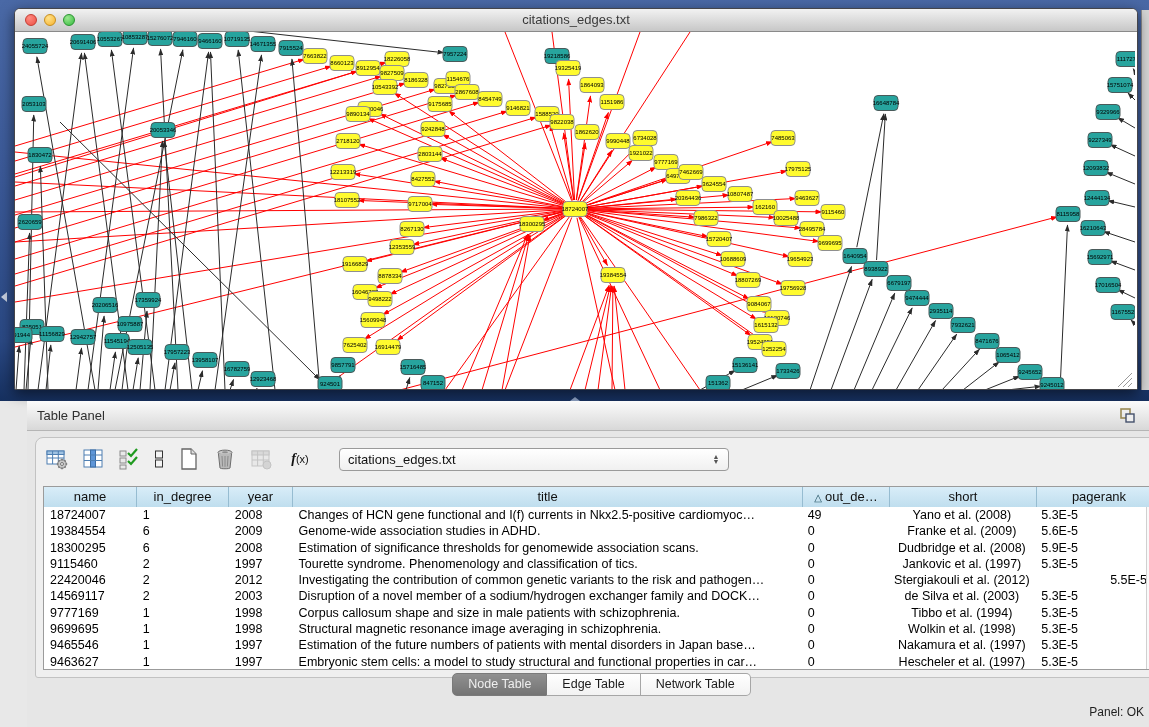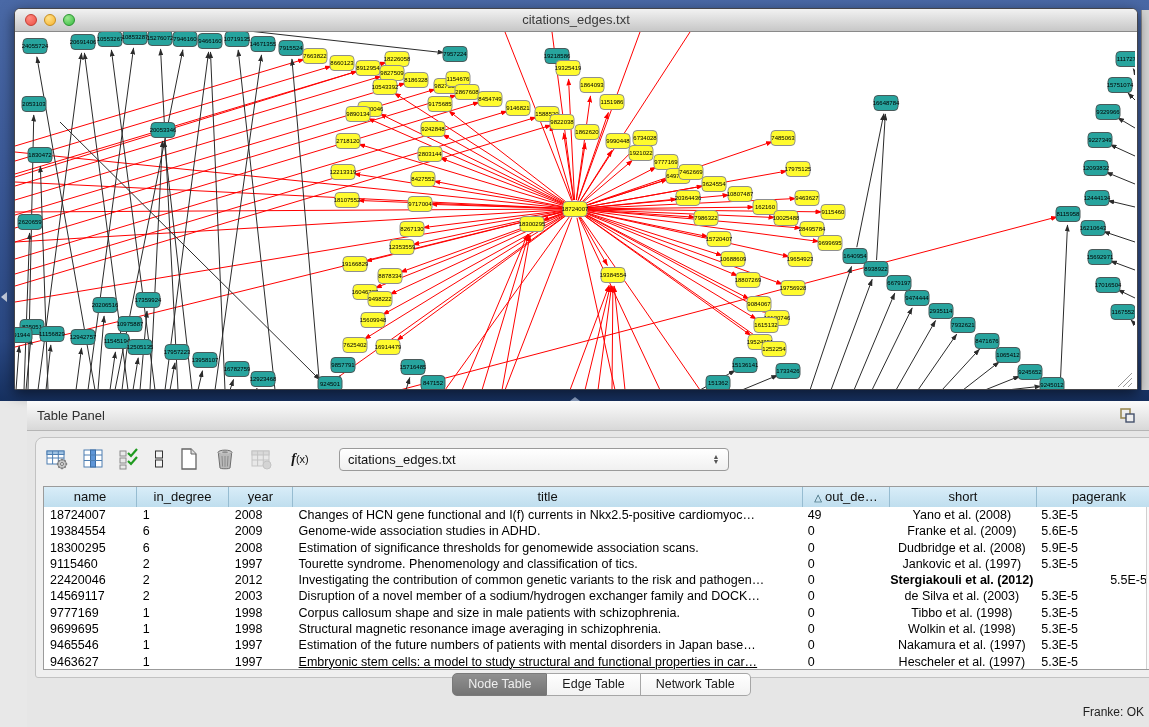--- a/index.html
+++ b/index.html
@@ -918,39 +918,39 @@
           <div class="td" style="width: 87px;">0</div>
           <div class="td center" style="width: 147px;">Jankovic et al. (1997)</div>
           <div class="td" style="width: 112px;">5.3E-5</div>
         </div>
         <div class="tr">
           <div class="td" style="width: 93px;">22420046</div>
           <div class="td" style="width: 92px;">2</div>
           <div class="td" style="width: 64px;">2012</div>
           <div class="td" style="width: 510px;">Investigating the contribution of common genetic variants to the risk and pathogen…</div>
           <div class="td" style="width: 87px;">0</div>
-          <div class="td center" style="width: 147px; font-weight: bold;">Stergiakouli et al. (2012)</div>
+          <div class="td center" style="width: 147px;">Stergiakouli et al. (2012)</div>
           <div class="td" style="width: 112px; text-align: right;">5.5E-5</div>
         </div>
         <div class="tr">
           <div class="td" style="width: 93px;">14569117</div>
           <div class="td" style="width: 92px;">2</div>
           <div class="td" style="width: 64px;">2003</div>
           <div class="td" style="width: 510px;">Disruption of a novel member of a sodium/hydrogen exchanger family and DOCK…</div>
           <div class="td" style="width: 87px;">0</div>
           <div class="td center" style="width: 147px;">de Silva et al. (2003)</div>
           <div class="td" style="width: 112px;">5.3E-5</div>
         </div>
         <div class="tr">
           <div class="td" style="width: 93px;">9777169</div>
           <div class="td" style="width: 92px;">1</div>
           <div class="td" style="width: 64px;">1998</div>
           <div class="td" style="width: 510px;">Corpus callosum shape and size in male patients with schizophrenia.</div>
           <div class="td" style="width: 87px;">0</div>
-          <div class="td center" style="width: 147px;">Tibbo et al. (1998)</div>
+          <div class="td center" style="width: 147px;">Tibbo et al. (1994)</div>
           <div class="td" style="width: 112px;">5.3E-5</div>
         </div>
         <div class="tr">
           <div class="td" style="width: 93px;">9699695</div>
           <div class="td" style="width: 92px;">1</div>
           <div class="td" style="width: 64px;">1998</div>
           <div class="td" style="width: 510px;">Structural magnetic resonance image averaging in schizophrenia.</div>
           <div class="td" style="width: 87px;">0</div>
           <div class="td center" style="width: 147px;">Wolkin et al. (1998)</div>
           <div class="td" style="width: 112px;">5.3E-5</div>
@@ -961,34 +961,34 @@
           <div class="td" style="width: 64px;">1997</div>
           <div class="td" style="width: 510px;">Estimation of the future numbers of patients with mental disorders in Japan base…</div>
           <div class="td" style="width: 87px;">0</div>
           <div class="td center" style="width: 147px;">Nakamura et al. (1997)</div>
           <div class="td" style="width: 112px;">5.3E-5</div>
         </div>
         <div class="tr">
           <div class="td" style="width: 93px;">9463627</div>
           <div class="td" style="width: 92px;">1</div>
           <div class="td" style="width: 64px;">1997</div>
-          <div class="td" style="width: 510px; text-decoration: underline;">Embryonic stem cells: a model to study structural and functional properties in car…</div>
+          <div class="td" style="width: 510px;">Embryonic stem cells: a model to study structural and functional properties in car…</div>
           <div class="td" style="width: 87px;">0</div>
           <div class="td center" style="width: 147px;">Hescheler et al. (1997)</div>
           <div class="td" style="width: 112px;">5.3E-5</div>
         </div>
       </div>
     <div class="vscroll">
       <div class="vthumb"></div>
     </div>
   </div>
 
   <div class="tabsrow" id="tabsrow">
       <div class="tab first selected">Node Table</div>
       <div class="tab">Edge Table</div>
       <div class="tab last">Network Table</div>
     </div>
 
   <div class="statusbar">
-    <span class="mem">Franke: OK</span>
+    <span class="mem">Panel: OK</span>
     <span class="dot"></span>
   </div>
 </div>
 
 </body></html>

